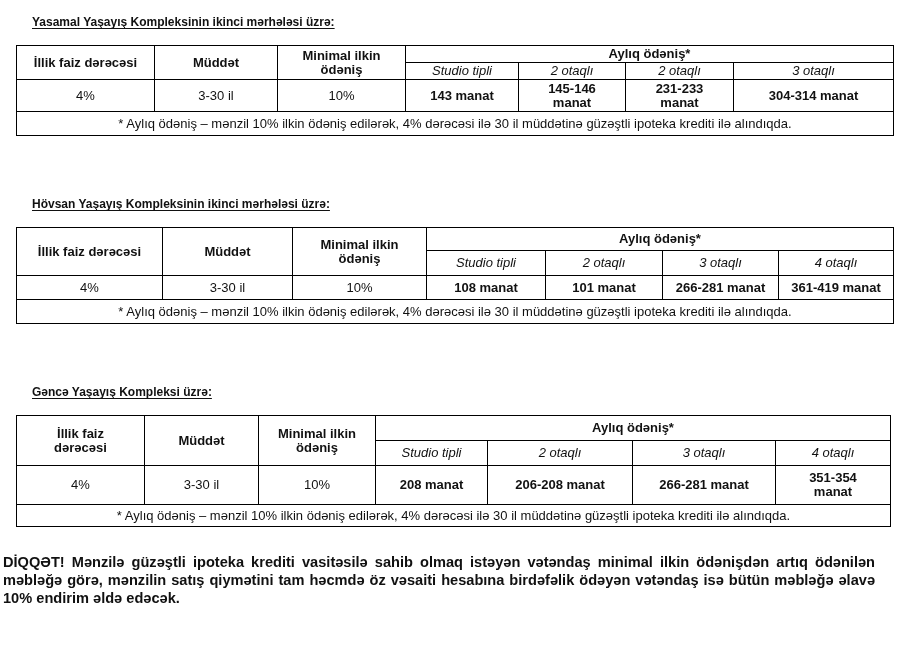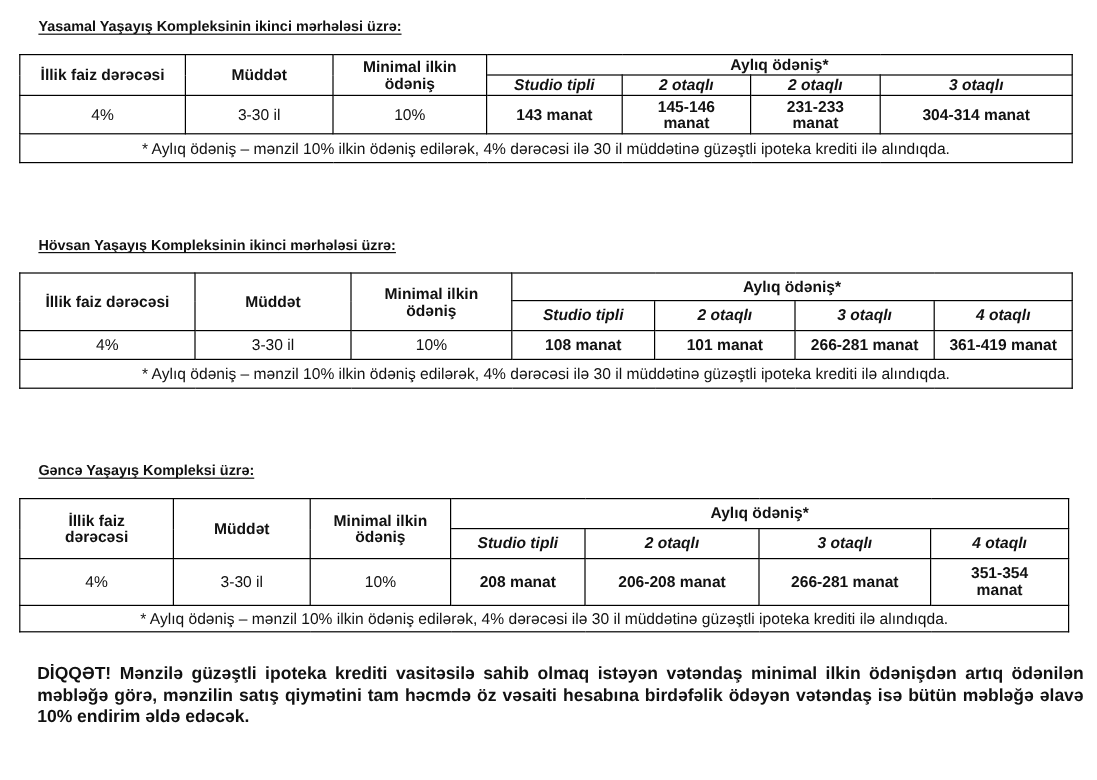--- a/index.html
+++ b/index.html
@@ -4,25 +4,25 @@
 <style>
   html, body { margin:0; padding:0; background:#ffffff; }
   body { width:914px; height:650px; position:relative; overflow:hidden;
          font-family:"Liberation Sans", sans-serif; color:#111; }
   .heading { position:absolute; left:17px; font-weight:bold; font-size:12px;
              text-decoration:underline; text-underline-offset:2px; white-space:nowrap;margin-left:15px; }
   table.t { position:absolute; border-collapse:collapse; table-layout:fixed; }
   table.t td { border:1px solid #000; text-align:center; vertical-align:middle;
                padding:0 2px; font-size:13px; line-height:14px; overflow:hidden; }
   td.h { font-weight:bold; font-size:13.5px; }
-  td.sub { font-weight:bold; font-style:italic; font-size:13.5px; }
+  td.sub { font-weight:normal; font-style:italic; font-size:13.5px; }
   td.bv { font-weight:bold; font-size:13.5px; }
   td.nv { font-size:13.5px; }
   td.fn { font-size:13px; }
-  .notice { position:absolute; left:31px; top:553px; width:872px;
+  .notice { position:absolute; left:3px; top:553px; width:872px;
             font-weight:bold; font-size:14.6px; line-height:18px; text-align:justify; }
 </style>
 </head>
 <body>
 
 <div class="heading" style="top:15px;">Yasamal Yaşayış Kompleksinin ikinci mərhələsi üzrə:</div>
 <table class="t" style="left:16px; top:45px; width:877px;">
   <colgroup>
     <col style="width:138px">
       <col style="width:123px">

